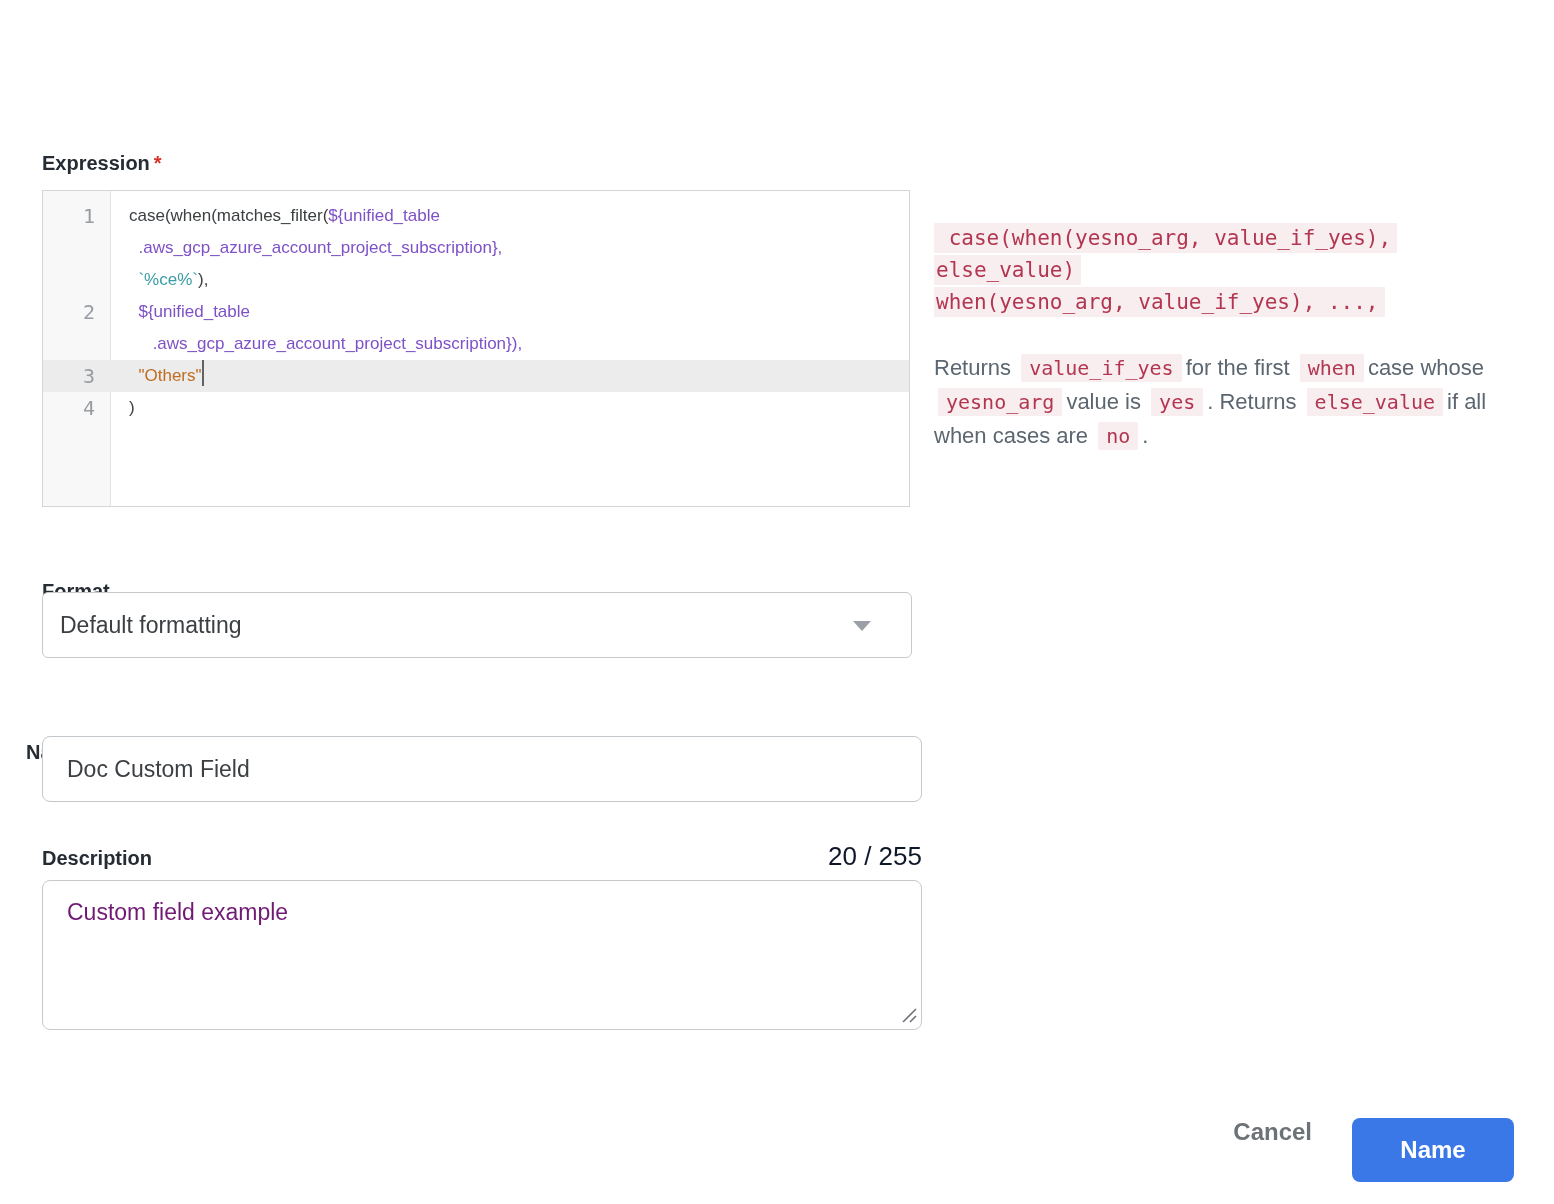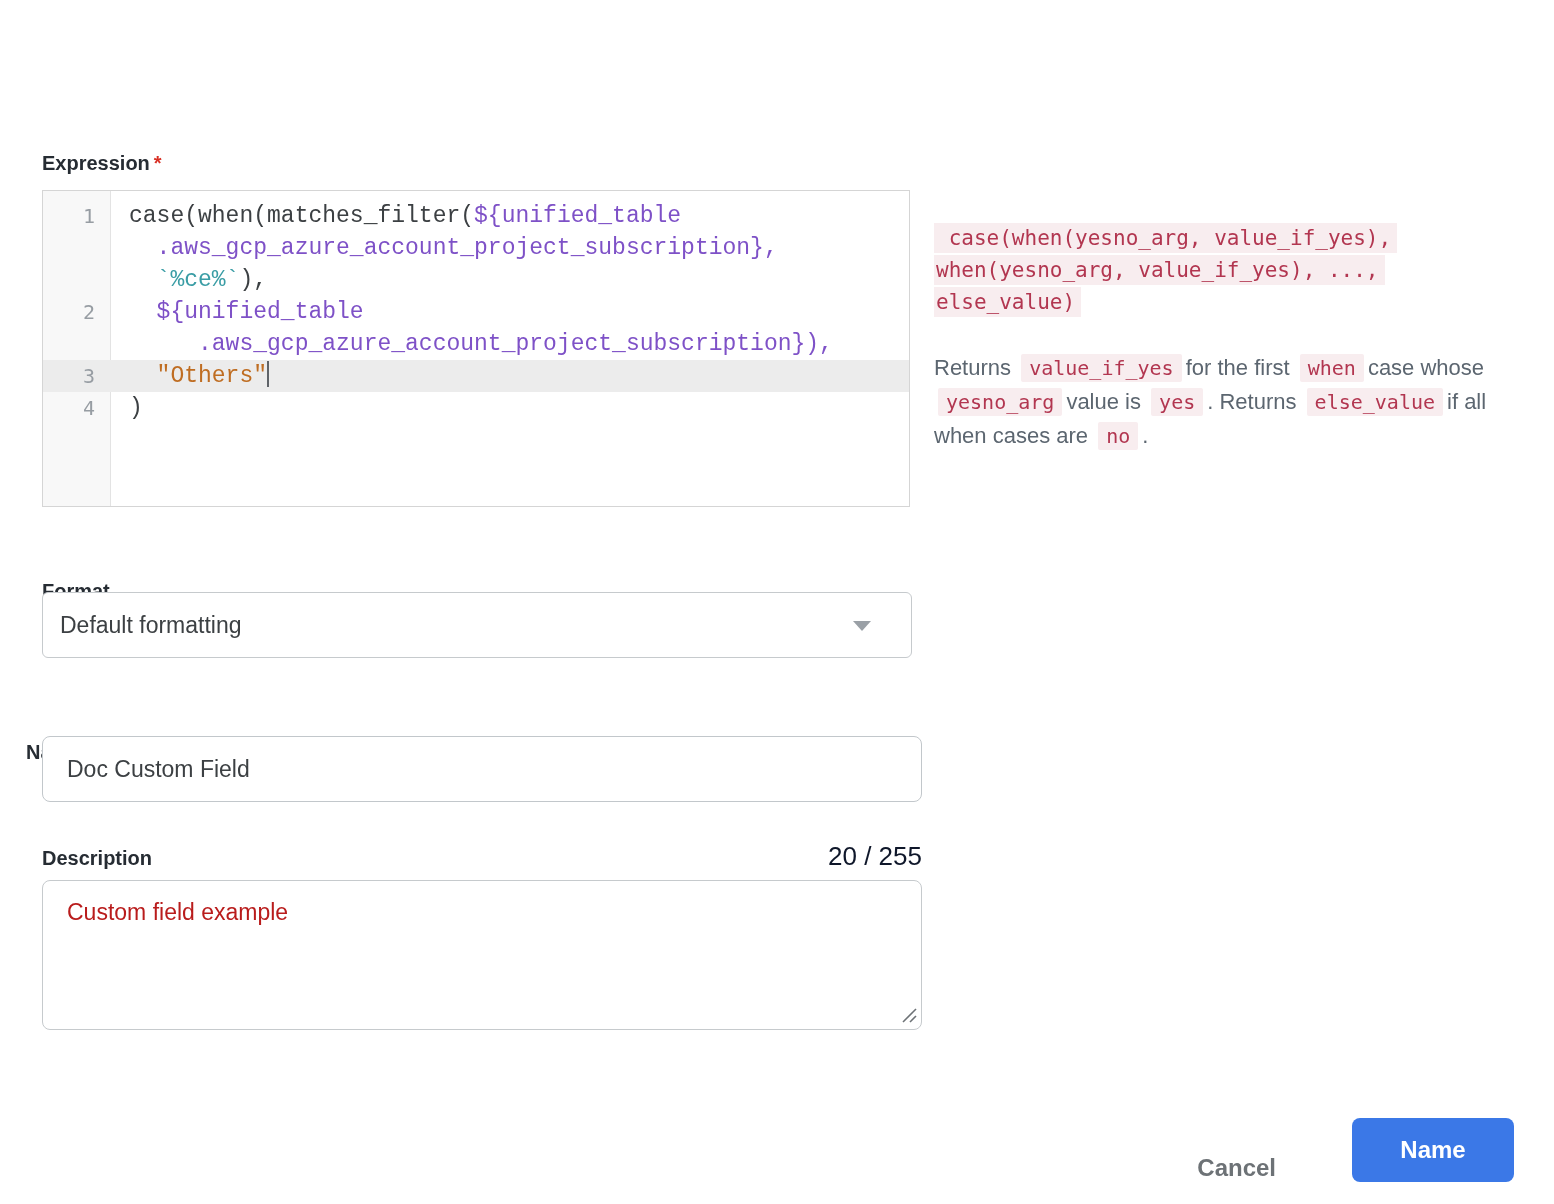--- a/index.html
+++ b/index.html
@@ -11,21 +11,21 @@
   .field-label { position:absolute; font-size:20px; font-weight:700; color:#262c33; }
   .req { color:var(--required_asterisk_red); font-weight:700; margin-left:4px; }
 
   
   .editor { position:absolute; left:42px; top:190px; width:868px; height:317px; border:1px solid #d5d5d5; background:#ffffff; }
   .gutter-strip { position:absolute; top:0; left:0; bottom:0; width:68px; background:#f8f8f8; border-right:1px solid #e3e3e3; }
   .ed-rows { position:relative; padding-top:9px; }
   .ed-row { display:flex; height:32px; line-height:32px; }
   .ed-row.active { background:var(--active_line_gray); }
   .ed-num { flex:0 0 68px; width:68px; text-align:right; padding-right:16px; font-family:"DejaVu Sans Mono", monospace; font-size:20px; color:#979da3; }
-  .ed-code { white-space:pre; font-family:Liberation Mono, monospace; font-size:23px; padding-left:18px; }
+  .ed-code { white-space:pre; font-family:Liberation Sans, sans-serif; font-size:17px; padding-left:18px; }
   .c-default { color:var(--code_default); }
   .c-purple  { color:var(--code_purple); }
   .c-teal    { color:var(--code_teal); }
   .c-orange  { color:var(--code_string_orange); }
   .cursor { display:inline-block; width:2px; height:26px; background:#5f6368; vertical-align:-5px; }
 
   
   .docs { position:absolute; left:934px; top:222px; width:560px; }
   .doc-sig { font-family:"DejaVu Sans Mono", monospace; font-size:21px; line-height:32px; }
   .doc-sig .sig-line span { background:var(--doc_code_bg); color:var(--doc_code_red); white-space:pre; padding:3px 6px 3px 2px; }
@@ -34,25 +34,25 @@
 
   
   .select-box { position:absolute; left:42px; top:592px; width:870px; height:66px; border:1px solid #c6cacd; border-radius:6px; background:#fff; font-size:23px; color:#3c4043; line-height:64px; padding-left:17px; cursor:pointer; }
   .caret { position:absolute; right:40px; top:28px; width:0; height:0; border-left:9px solid transparent; border-right:9px solid transparent; border-top:10px solid #9aa0a6; }
 
   .text-input { position:absolute; left:42px; top:736px; width:880px; height:66px; border:1px solid #c2c7cb; border-radius:8px; font-family:"Liberation Sans", sans-serif; font-size:23px; color:#3c4043; padding:0 24px; outline:none; background:#fff; }
 
   .desc-head { position:absolute; left:42px; top:841px; width:880px; display:flex; justify-content:space-between; align-items:baseline; }
   .counter { font-size:26px; color:#0f172a; font-weight:400; }
   .textarea-wrap { position:absolute; left:42px; top:880px; width:880px; height:150px; }
-  textarea.desc { width:880px; height:150px; border:1px solid #c6cacd; border-radius:8px; resize:none; font-family:"Liberation Sans", sans-serif; font-size:23px; color:#b91c1c; padding:18px 24px; outline:none; overflow:hidden; background:#fff; }
+  textarea.desc { width:880px; height:150px; border:1px solid #c6cacd; border-radius:8px; resize:none; font-family:"Liberation Sans", sans-serif; font-size:23px; color:#701a75; padding:18px 24px; outline:none; overflow:hidden; background:#fff; }
   .grip { position:absolute; right:5px; bottom:7px; width:16px; height:16px; cursor:nwse-resize; }
 
   
-  .footer { position:absolute; top:1118px; right:40px; height:64px; display:flex; align-items:flex-end; gap:76px; }
+  .footer { position:absolute; top:1118px; right:40px; height:64px; display:flex; align-items:flex-start; gap:40px; }
   .btn-cancel { font-size:24px; font-weight:700; color:#6d7276; background:none; border:none; cursor:pointer; font-family:"Liberation Sans", sans-serif; }
   .btn-save { width:162px; height:64px; border:none; border-radius:8px; background:var(--save_button_blue); color:#ffffff; font-size:24px; font-weight:700; cursor:pointer; font-family:"Liberation Sans", sans-serif; }
 </style>
 </head>
 <body>
 
 <div class="page">
 
 
   <div class="field-label" style="left:42px; top:152px;">
@@ -89,22 +89,22 @@
         <div class="ed-row">
           <span class="ed-num">4</span>
           <span class="ed-code"><span class="c-default">)</span></span>
         </div>
       </div>
   </div>
 
   <div class="docs">
     <div class="doc-sig">
         <div class="sig-line"><span> case(when(yesno_arg, value_if_yes),</span></div>
+        <div class="sig-line"><span>else_value)</span></div>
         <div class="sig-line"><span>when(yesno_arg, value_if_yes), ...,</span></div>
-        <div class="sig-line"><span>else_value)</span></div>
       </div>
     <p class="doc-text">Returns <span class="doc-code">value_if_yes</span>for the first <span class="doc-code">when</span>case whose <span class="doc-code">yesno_arg</span>value is <span class="doc-code">yes</span>. Returns <span class="doc-code">else_value</span>if all when cases are <span class="doc-code">no</span>.</p>
   </div>
 
   <div class="field-label" style="left:42px; top:580px;">Format</div>
   <div class="select-box">
     <span>Default formatting</span>
     <span class="caret"></span>
   </div>
 

